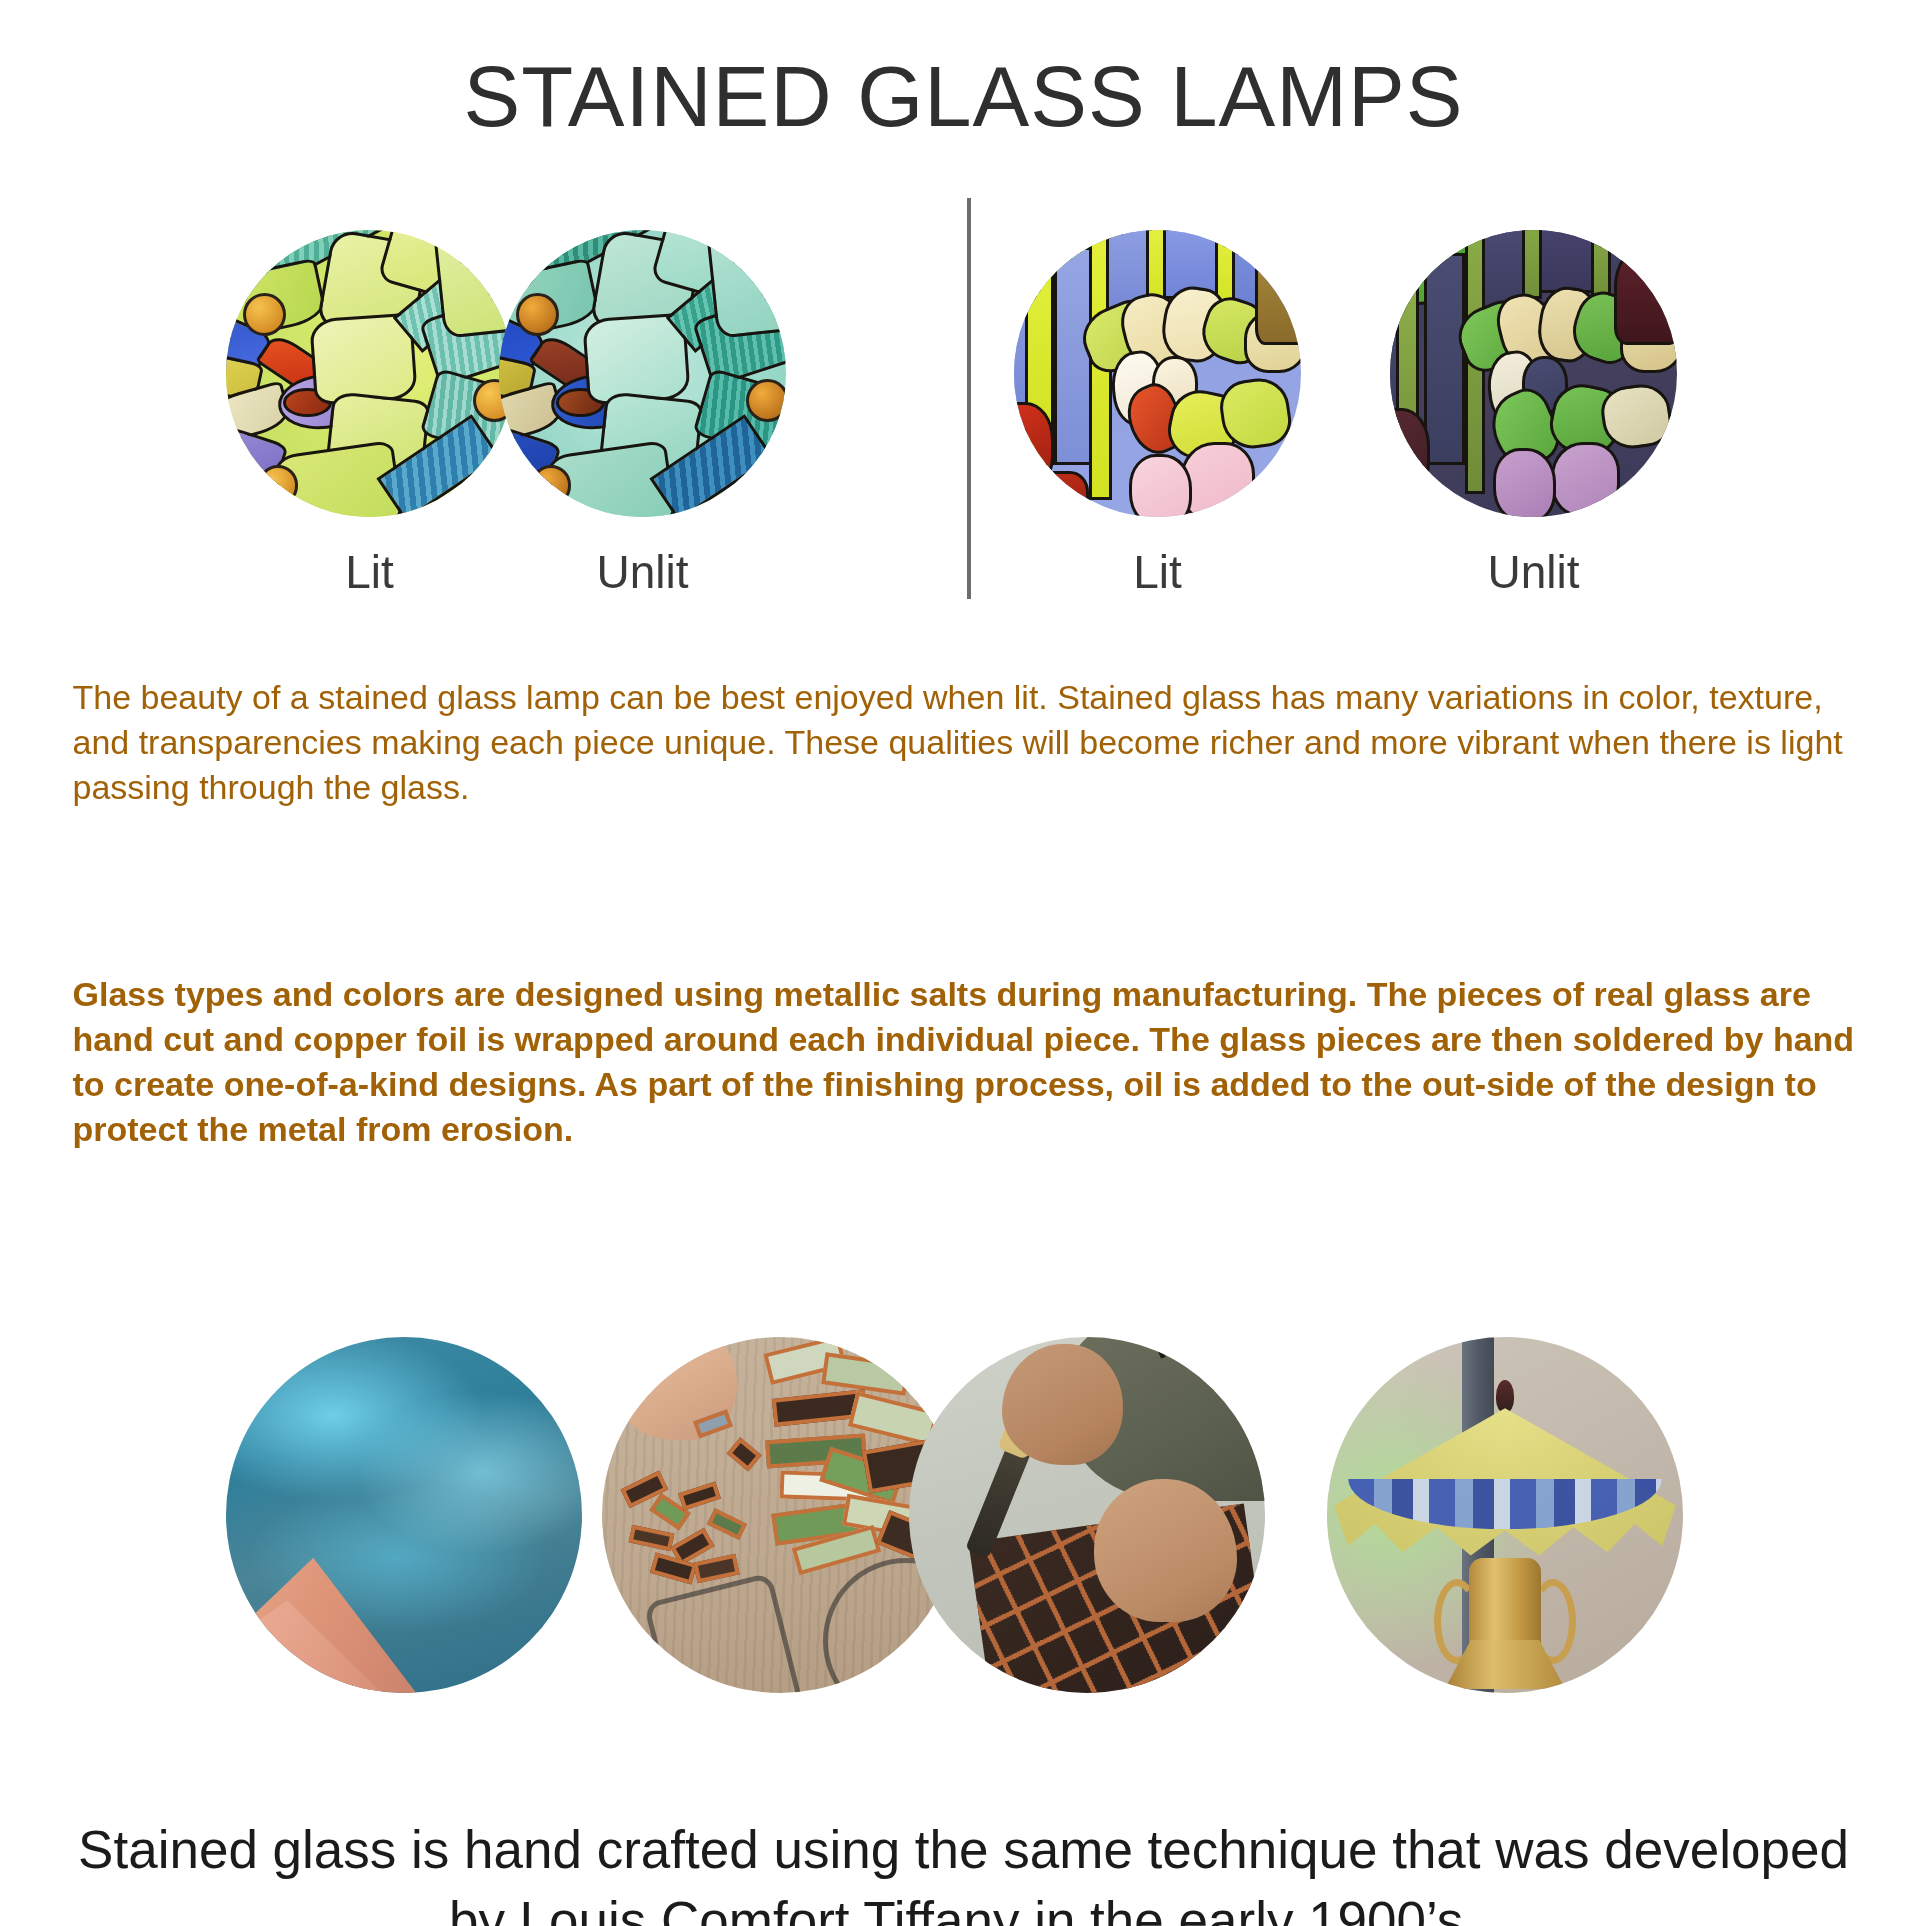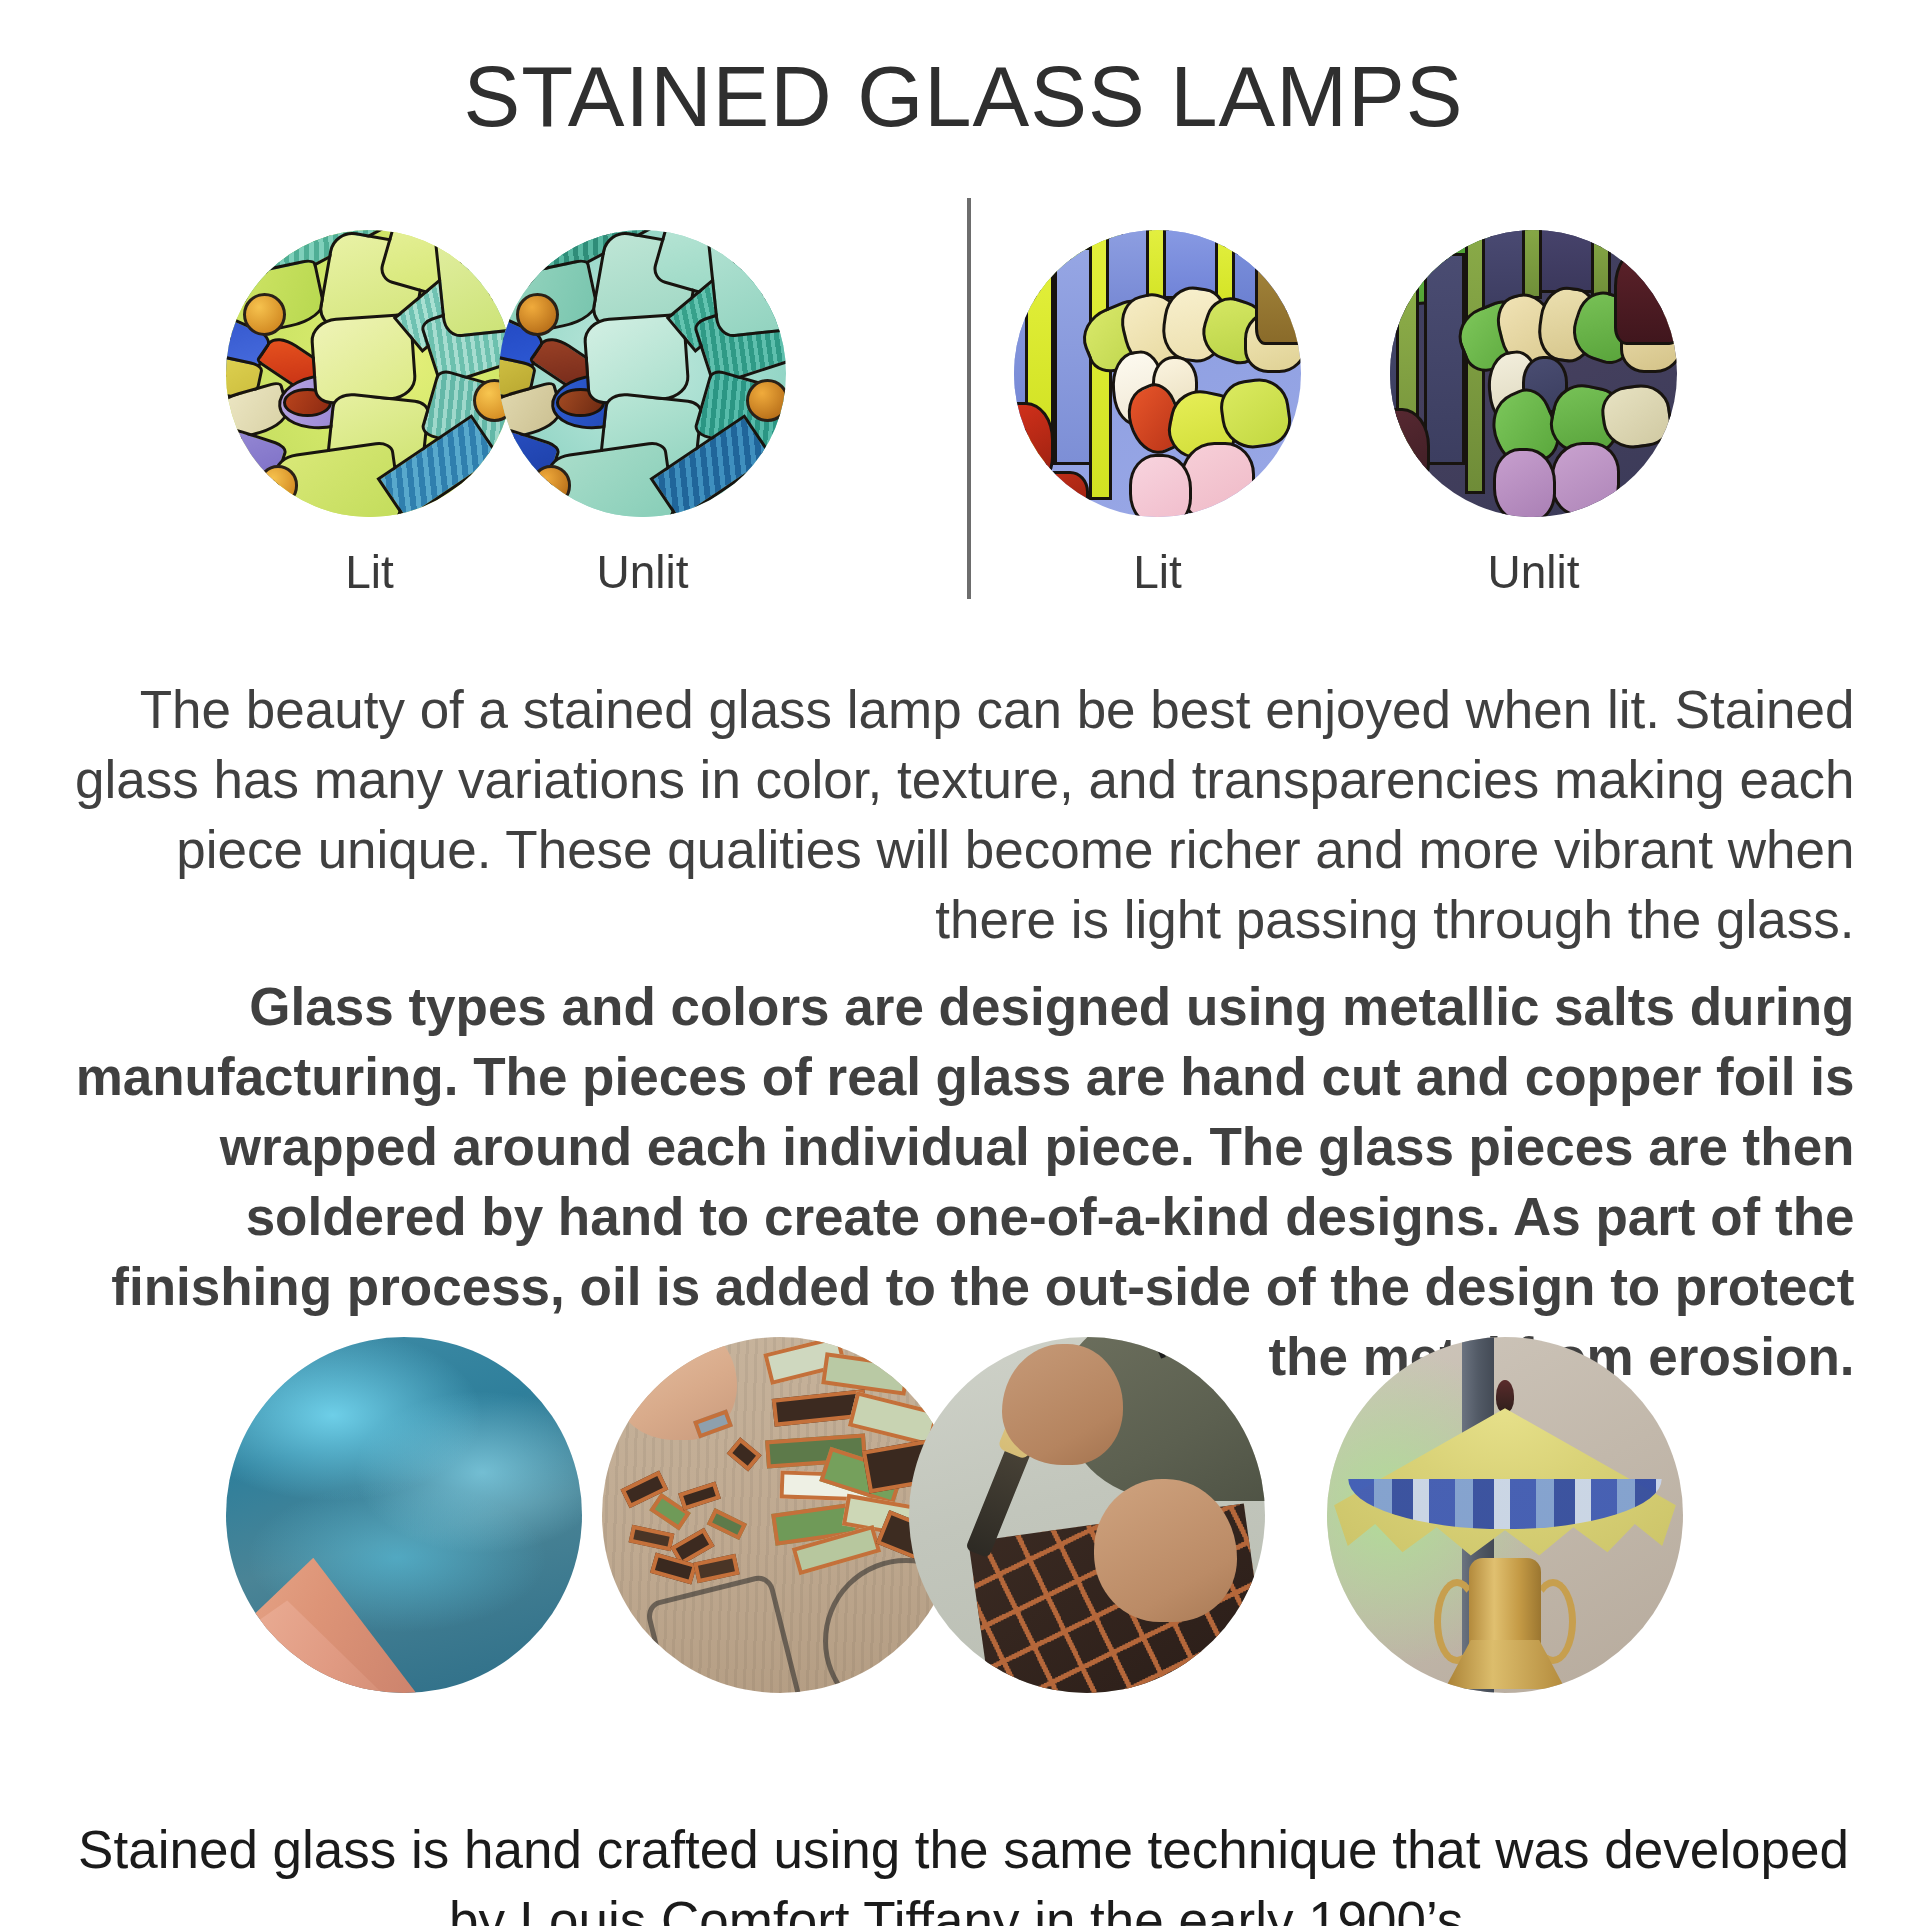--- a/index.html
+++ b/index.html
@@ -66,25 +66,25 @@
       radial-gradient(circle at 50% 45%, #bfe8dc 0%, #a6ded0 40%, #8ed3c3 75%, #7cc9ba 100%);}
   
   .s3bg{background:linear-gradient(160deg,#8e9ede 0%,#8fa0e2 40%,#9aa8e6 100%);}
   
   .s4bg{background:linear-gradient(160deg,#3b3f63 0%,#45405e 45%,#3a3a58 100%);}
 
   
   .para{
     position:absolute;left:50%;transform:translateX(-50%);
     width:1782px;
-    text-align:right;
-    font-size:53px;
+    text-align:left;
+    font-size:34px;
     line-height:1.32;
     font-weight:400;
-    color:#404040;
+    color:#a16207;
   }
   #para1{top:675px;}
   #para2{top:972px;font-weight:bold;}
 
   
   .process{position:absolute;top:1337px;left:0;width:100%;height:376px;}
   .photo{
     position:absolute;top:0;
     width:356px;height:356px;border-radius:50%;overflow:hidden;
   }

